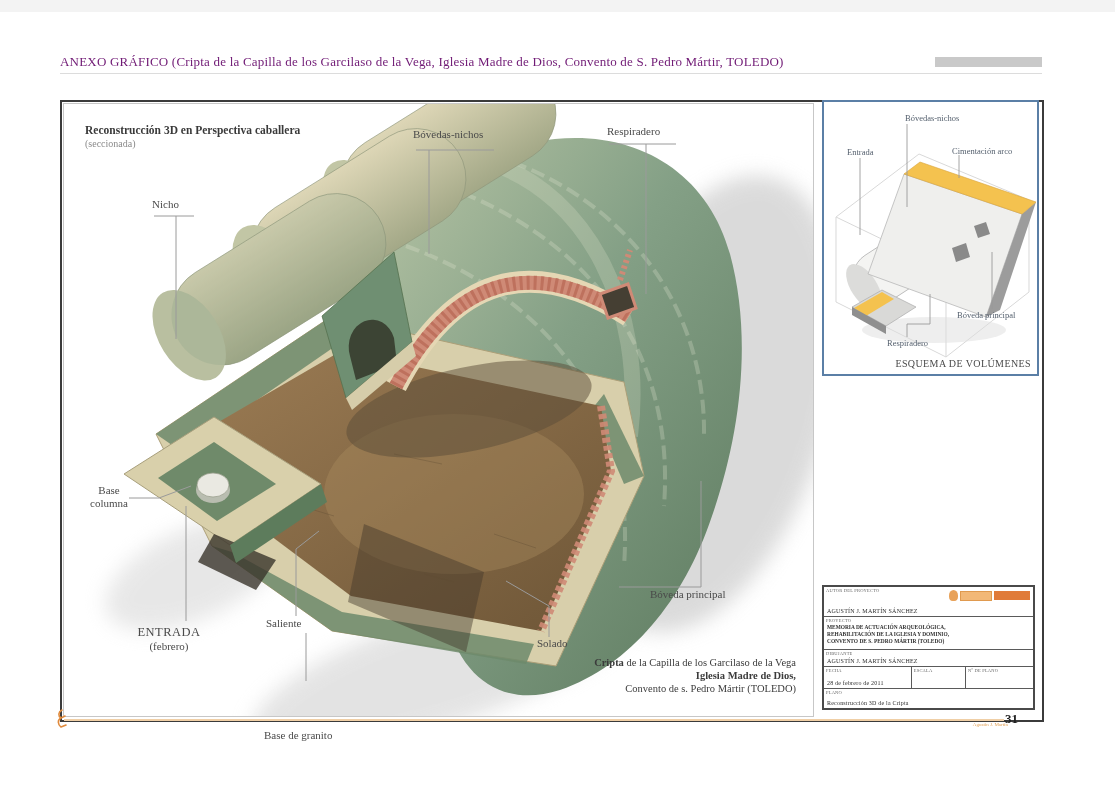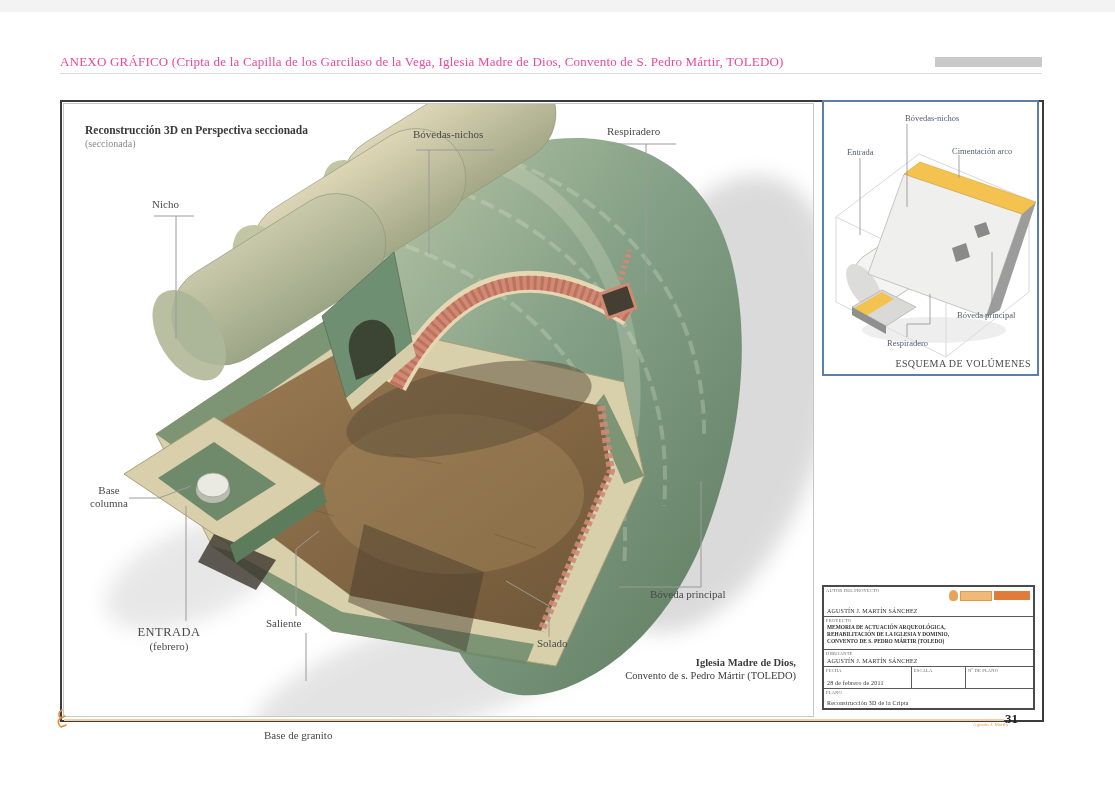--- a/index.html
+++ b/index.html
@@ -1,20 +1,20 @@
 <!DOCTYPE html>
 <html><head>
 <meta charset="utf-8">
 <style>
   html,body{margin:0;padding:0;background:#fff;}
   .page{position:relative;width:1115px;height:788px;background:#ffffff;overflow:hidden;
         font-family:"Liberation Serif","DejaVu Serif",serif;color:#3c3c3c;}
   .edge-strip{position:absolute;left:0;top:0;width:1115px;height:12px;background:#f3f3f3;}
   
-  .header-title{position:absolute;left:60px;top:54px;width:880px;font-size:13px;color:#ec4899;letter-spacing:.2px;}
+  .header-title{position:absolute;left:60px;top:54px;width:880px;font-size:13px;color:#701a75;letter-spacing:.2px;}
   .header-bar{position:absolute;left:935px;top:57px;width:107px;height:10px;background:#c9c9c9;}
   .header-rule{position:absolute;left:60px;top:73px;width:982px;height:1px;background:#dcdcdc;}
   
   .plate{position:absolute;left:60px;top:100px;width:980px;height:618px;border:2px solid #3b3b3b;background:#fff;}
   .main-panel{position:absolute;left:63px;top:103px;width:749px;height:612px;border:1px solid #c7c7c7;background:#fff;}
   .main-art{position:absolute;left:0;top:0;width:100%;height:100%;}
   
   .fig-title{position:absolute;left:85px;top:124px;font-size:11.5px;font-weight:bold;color:#3a3a3a;}
   .fig-sub{position:absolute;left:85px;top:138px;font-size:10px;color:#8a8a8a;}
   .lbl{position:absolute;font-size:11px;color:#4a4a4a;white-space:nowrap;}
@@ -154,39 +154,40 @@
         <path d="M 65,394 H 95 L 127,382"></path>
         <path d="M 122,517 V 402"></path>
         <path d="M 232,512 V 445 L 255,427"></path>
         <path d="M 242,577 V 529"></path>
         <path d="M 485,533 V 502 L 442,477"></path>
         <path d="M 555,483 H 637 M 637,483 V 377"></path>
       </g>
     </svg>
   </div>
 
-  <div class="fig-title">Reconstrucción 3D en Perspectiva seccionada</div>
+  <div class="fig-title">Reconstrucción 3D en Perspectiva caballera</div>
   <div class="fig-sub">(seccionada)</div>
   <div class="lbl" style="left:152px;top:198px;">Nicho</div>
   <div class="lbl" style="left:413px;top:128px;">Bóvedas-nichos</div>
   <div class="lbl" style="left:607px;top:125px;">Respiradero</div>
   <div class="lbl lbl-c" style="left:84px;top:484px;width:50px;line-height:13px;">
     <span>Base</span><br>
     <span>columna</span>
   </div>
   <div class="lbl lbl-c" style="left:126px;top:625px;width:86px;line-height:14px;">
     <span class="entrada-big">ENTRADA</span><br>
     <span>(febrero)</span>
   </div>
   <div class="lbl" style="left:266px;top:617px;">Saliente</div>
   <div class="lbl" style="left:264px;top:681px;margin-top:48px;">Base de granito</div>
   <div class="lbl" style="left:537px;top:637px;">Solado</div>
   <div class="lbl" style="left:650px;top:588px;">Bóveda principal</div>
 
   <div class="caption">
+    <div><b>Cripta</b><span> de la Capilla de los Garcilaso de la Vega</span></div>
     <div><b>Iglesia Madre de Dios,</b></div>
     <div>Convento de s. Pedro Mártir (TOLEDO)</div>
   </div>
 
   <div class="esquema">
     <svg class="panel-art" viewBox="0 0 213 272">
       <g stroke="#cfcfcf" stroke-width="1" fill="none" opacity="0.8">
         <path d="M 12,115 L 95,52 L 205,98 L 122,168 Z"></path>
         <path d="M 12,115 V 200 L 122,255 L 205,190 V 98"></path>
         <path d="M 122,168 V 255"></path>

